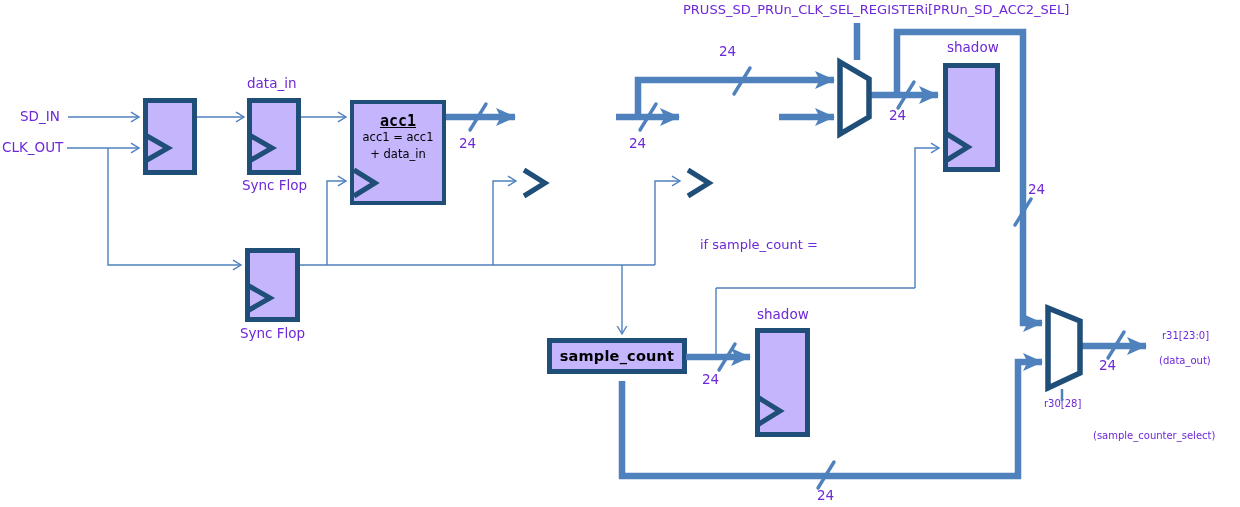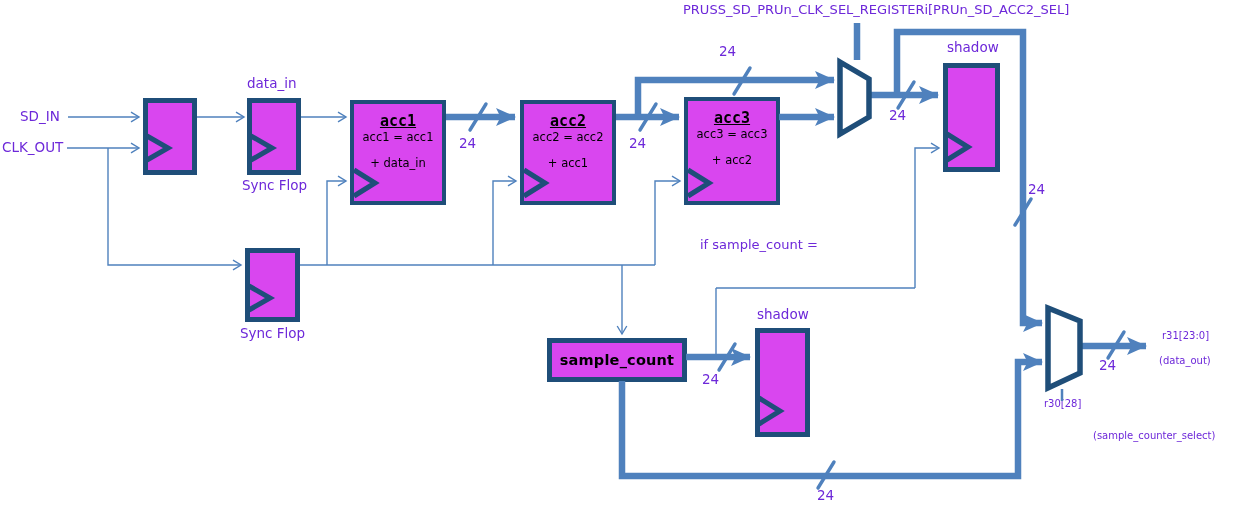--- a/index.html
+++ b/index.html
@@ -3,28 +3,28 @@
 <meta charset="utf-8">
 <style>
   html,body{margin:0;padding:0;background:#fff;}
   .canvas{
     position:relative;width:1240px;height:507px;background:#ffffff;
     font-family:"DejaVu Sans","Liberation Sans",sans-serif;color:#000;overflow:hidden;
   }
   .lbl{position:absolute;white-space:nowrap;font-size:13.5px;line-height:1.15;color:#6d28d9;}
   .lbl.small{font-size:13px;}
   .lbl.out{font-size:10px;}
-  .box{position:absolute;background:#d946ef;border:5px solid #1F4E79;box-sizing:border-box;}
+  .box{position:absolute;background:#c4b5fd;border:5px solid #1F4E79;box-sizing:border-box;}
   .box.acc{border-width:4px;text-align:center;}
   .acc-title{
     font-family:"DejaVu Sans Mono","Liberation Mono",monospace;
     font-weight:bold;font-size:15px;text-decoration:underline;margin-top:8px;
   }
   .acc-line1{font-size:11.5px;}
-  .acc-line2{font-size:11.5px;margin-top:12px;}
+  .acc-line2{font-size:11.5px;margin-top:3px;}
   .sc-box{display:flex;align-items:center;justify-content:center;}
   .sc-title{font-weight:bold;font-size:14.5px;letter-spacing:0.2px;}
   svg.wires{position:absolute;left:0;top:0;pointer-events:none;}
   .tw{stroke:#4F81BD;stroke-width:1.4;fill:none;}
   .kw{stroke:#4F81BD;stroke-width:6.5;fill:none;}
   .sel{stroke:#4F81BD;stroke-width:2.5;fill:none;}
   .mux{fill:#ffffff;stroke:#1F4E79;stroke-width:5.5;stroke-linejoin:miter;}
   .ck{stroke:#1F4E79;stroke-width:5;fill:none;stroke-linejoin:miter;}
   .tk{stroke:#4F81BD;stroke-width:3.4;stroke-linecap:round;}
 </style>
@@ -37,32 +37,22 @@
   <div class="box" style="left:247px;top:98px;width:54px;height:77px;"></div>
   <div class="box" style="left:245px;top:248px;width:55px;height:74px;"></div>
   <div class="box" style="left:943px;top:63px;width:57px;height:109px;"></div>
   <div class="box" style="left:755px;top:328px;width:55px;height:109px;"></div>
 
   <div class="box acc" style="left:350px;top:100px;width:96px;height:105px;">
     <div class="acc-title">acc1</div>
     <div class="acc-line1">acc1 = acc1</div>
     <div class="acc-line2">+ data_in</div>
   </div>
-  <div class="box acc" style="left:520px;top:100px;width:96px;height:105px;">
-    <div class="acc-title">acc2</div>
-    <div class="acc-line1">acc2 = acc2</div>
-    <div class="acc-line2">+ acc1</div>
-  </div>
-  <div class="box acc" style="left:684px;top:97px;width:96px;height:108px;">
-    <div class="acc-title">acc3</div>
-    <div class="acc-line1">acc3 = acc3</div>
-    <div class="acc-line2">+ acc2</div>
-  </div>
 
-  <div class="box sc-box" style="left:547px;top:338px;width:140px;height:44px;">
+  <div class="box sc-box" style="left:547px;top:338px;width:140px;height:36px;">
     <span class="sc-title">sample_count</span>
   </div>
 
   <div class="lbl small" style="left:683px;top:3px;">PRUSS_SD_PRUn_CLK_SEL_REGISTERi[PRUn_SD_ACC2_SEL]</div>
   <div class="lbl" style="left:20px;top:109px;">SD_IN</div>
   <div class="lbl" style="left:2px;top:140px;">CLK_OUT</div>
   <div class="lbl" style="left:247px;top:76px;">data_in</div>
   <div class="lbl" style="left:242px;top:178px;">Sync Flop</div>
   <div class="lbl" style="left:240px;top:326px;">Sync Flop</div>
   <div class="lbl" style="left:947px;top:40px;">shadow</div>

